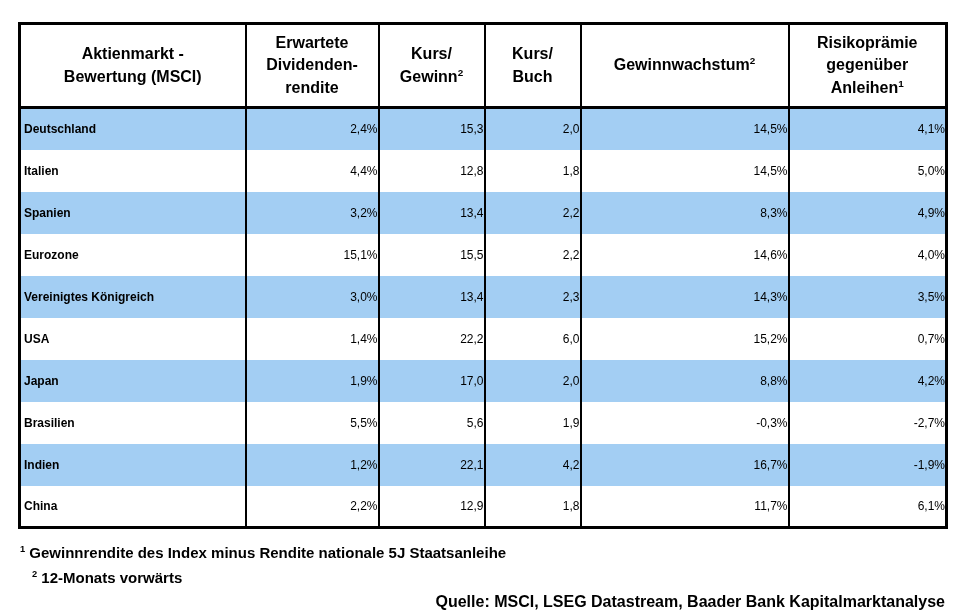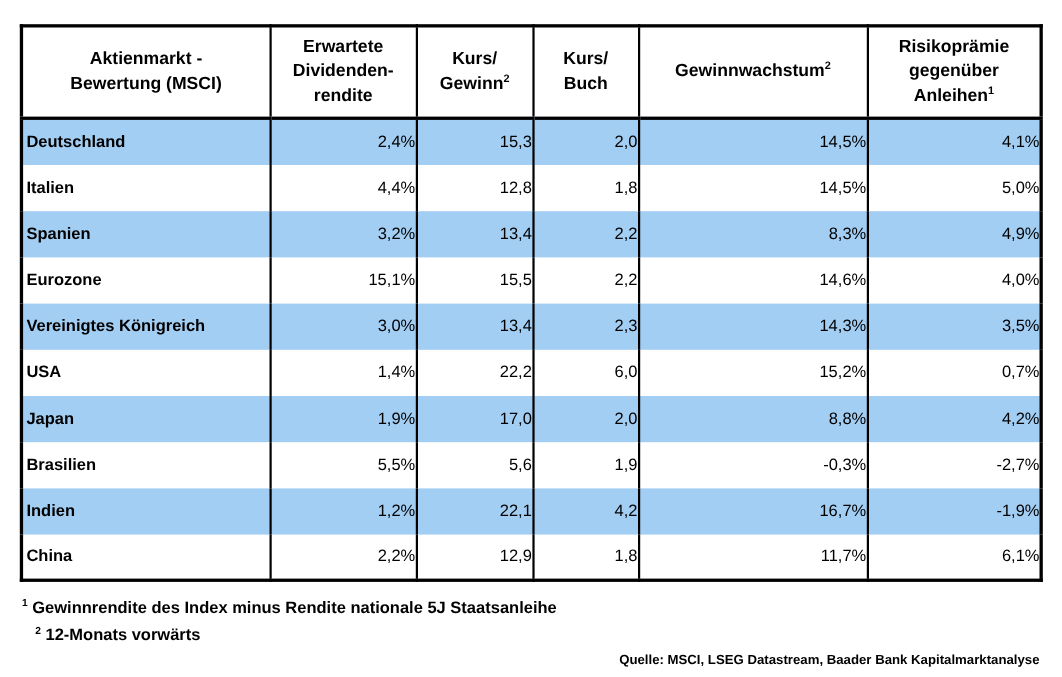--- a/index.html
+++ b/index.html
@@ -39,21 +39,21 @@
     font-size: 16px;
     font-weight: bold;
     text-align: center;
     vertical-align: middle;
     white-space: pre-line;
     line-height: 1.38;
     background: #fff;
   }
   .vtable tbody td {
     height: 42px;
-    font-size: 15px;
+    font-size: 12px;
     vertical-align: middle;
   }
   .vtable tbody tr.alt { background: var(--row-alt); }
   td.label {
     text-align: left;
     font-weight: bold;
     padding-left: 3px;
   }
   td.val { text-align: right; }
   sup {
@@ -66,21 +66,21 @@
     font-size: 15px;
     font-weight: bold;
     white-space: nowrap;
   }
   .footnote-1 { top: 544px; }
   .footnote-2 { top: 569px; margin-left: 12px; }
   .source {
     position: absolute;
     right: 20px;
     top: 593px;
-    font-size: 12px;
+    font-size: 16px;
     font-weight: bold;
     text-align: right;
     white-space: nowrap;
   }
 </style>
 </head>
 <body>
 
 <div class="page">
 

